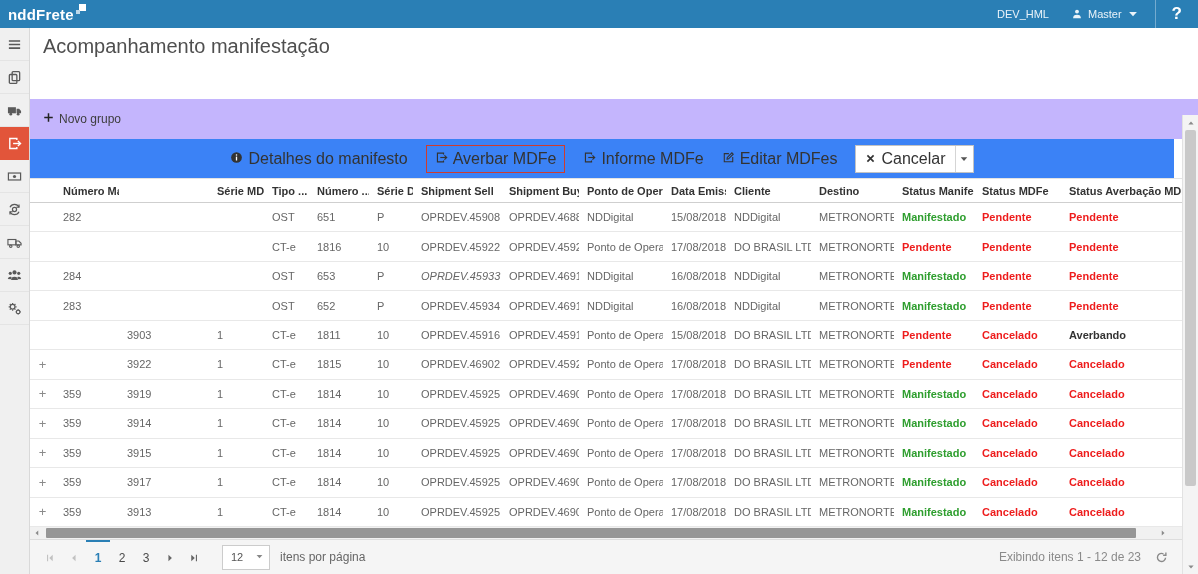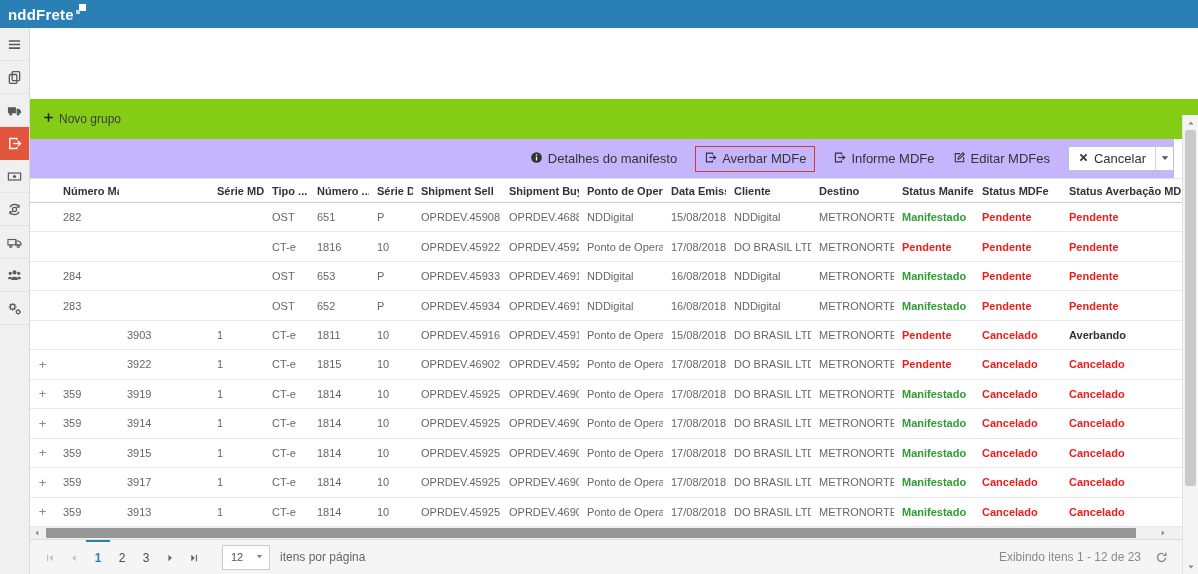--- a/index.html
+++ b/index.html
@@ -35,27 +35,27 @@
   .page-sub { font-size:10.5px; color:#9a9a9a; margin-top:1px; }
 
   .filters-bar { position:absolute; top:49px; left:0; right:0; height:22px; background:#f7f7f7;
                  border-top:1px solid #c9c9c9; border-bottom:1px solid #dcdcdc;
                  display:flex; align-items:center; justify-content:space-between; padding:0 12px 0 13px; }
   .filters-title { font-size:12px; color:#555; }
   .filters-actions { display:flex; align-items:center; gap:16px; }
   .flt-btn { display:flex; align-items:center; gap:4px; font-size:11px; color:#555; cursor:pointer; }
   .flt-btn svg { width:11px; height:11px; color:#444; }
 
-  .newgroup { position:absolute; top:71px; left:0; right:0; height:40px; background:#84cc16;
+  .newgroup { position:absolute; top:71px; left:0; right:0; height:40px; background:#c4b5fd;
               display:flex; align-items:center; padding-left:13px; }
   .newgroup-link { display:flex; align-items:center; gap:5px; font-size:12px; color:#3d3d3d; cursor:pointer; }
   .newgroup-link svg { width:11px; height:11px; color:#222; }
 
-  .toolbar { position:absolute; top:111px; left:0; right:24px; height:39px; background:#c4b5fd;
-             display:flex; align-items:center; justify-content:flex-end; gap:18px; font-size:13px; color:#333; }
+  .toolbar { position:absolute; top:111px; left:0; right:24px; height:39px; background:#3b82f6;
+             display:flex; align-items:center; justify-content:center; gap:18px; font-size:16px; color:#333; }
   .tb-item { display:flex; align-items:center; gap:5px; cursor:pointer; white-space:nowrap; }
   .tb-item svg { width:13px; height:13px; }
   .tb-item.boxed-red { border:1px solid #cf3c2e; padding:4px 8px; }
   .cancel-group { display:flex; align-items:stretch; border:1px solid #c3c3c3; background:#fff; cursor:pointer; }
   .cancel-main { display:flex; align-items:center; gap:5px; padding:4px 9px; }
   .cancel-main svg { width:11px; height:11px; }
   .cancel-caret { display:flex; align-items:center; justify-content:center; width:18px; border-left:1px solid #d5d5d5; color:#555; }
   .cancel-caret svg { width:10px; height:10px; }
 
   
@@ -108,20 +108,38 @@
 <body>
 
 <div class="app">
 
   <header class="topbar">
     <div class="logo">
       <span>nddFrete</span>
       <span class="mark1"></span>
       <span class="mark2"></span>
     </div>
+    <div class="topbar-right">
+      <span class="env">DEV_HML</span>
+      <span class="usermenu">
+        <span class="icon">
+            <svg viewBox="0 0 16 16" fill="currentColor">
+              <circle cx="8" cy="4.8" r="2.6"></circle>
+              <path d="M2.8 13.6a5.2 4.6 0 0 1 10.4 0z"></path>
+            </svg>
+          </span>
+        <span>Master</span>
+        <span class="icon">
+            <svg viewBox="0 0 16 16" fill="currentColor">
+              <path d="M2.8 5.2h10.4L8 11z"></path>
+            </svg>
+          </span>
+      </span>
+      <span class="help">?</span>
+    </div>
   </header>
 
   <nav class="sidebar" id="sidebar">
       <div class="side-item">
         <span>
           <svg viewBox="0 0 16 16" fill="currentColor">
             <path d="M2 3.4h12v1.7H2zM2 7.2h12v1.7H2zM2 11h12v1.7H2z"></path>
           </svg>
         </span>
       </div>
@@ -201,20 +219,21 @@
             <circle cx="11.9" cy="11.6" r="1.9"></circle>
             <path d="M11.9 8.9v1M11.9 13.3v1M9.2 11.6h1M13.6 11.6h1"></path>
           </svg>
         </span>
       </div>
     </nav>
 
   <main class="main">
 
     <div class="page-head">
+      <div class="page-title">Acompanhamento manifestação</div>
     </div>
 
 
     <div class="newgroup">
       <span class="newgroup-link">
         <span><svg viewBox="0 0 16 16" fill="currentColor">
               <path d="M6.9 1.8h2.2V6.9h5.1v2.2H9.1v5.1H6.9V9.1H1.8V6.9h5.1z"></path>
             </svg></span>
         <span>Novo grupo</span>
       </span>
@@ -355,21 +374,21 @@
           <div class="td status" style="width: auto; flex: 1 1 auto; color: rgb(238, 28, 28);">Pendente</div>
         </div>
         <div class="tr">
           <div class="td expand" style="width: 25px;"></div>
           <div class="td" style="width: 64px;">284</div>
           <div class="td" style="width: 90px;"></div>
           <div class="td" style="width: 55px;"></div>
           <div class="td" style="width: 45px;">OST</div>
           <div class="td" style="width: 60px;">653</div>
           <div class="td" style="width: 44px;">P</div>
-          <div class="td" style="width: 88px;">OPRDEV.45933</div>
+          <div class="td" style="width: 88px; font-style: italic;">OPRDEV.45933</div>
           <div class="td" style="width: 78px;">OPRDEV.46912</div>
           <div class="td" style="width: 84px;">NDDigital</div>
           <div class="td" style="width: 63px;">16/08/2018 1...</div>
           <div class="td" style="width: 85px;">NDDigital</div>
           <div class="td" style="width: 83px;">METRONORTE CO...</div>
           <div class="td status" style="width: 80px; color: rgb(46, 158, 46);">Manifestado</div>
           <div class="td status" style="width: 87px; color: rgb(238, 28, 28);">Pendente</div>
           <div class="td status" style="width: auto; flex: 1 1 auto; color: rgb(238, 28, 28);">Pendente</div>
         </div>
         <div class="tr">

